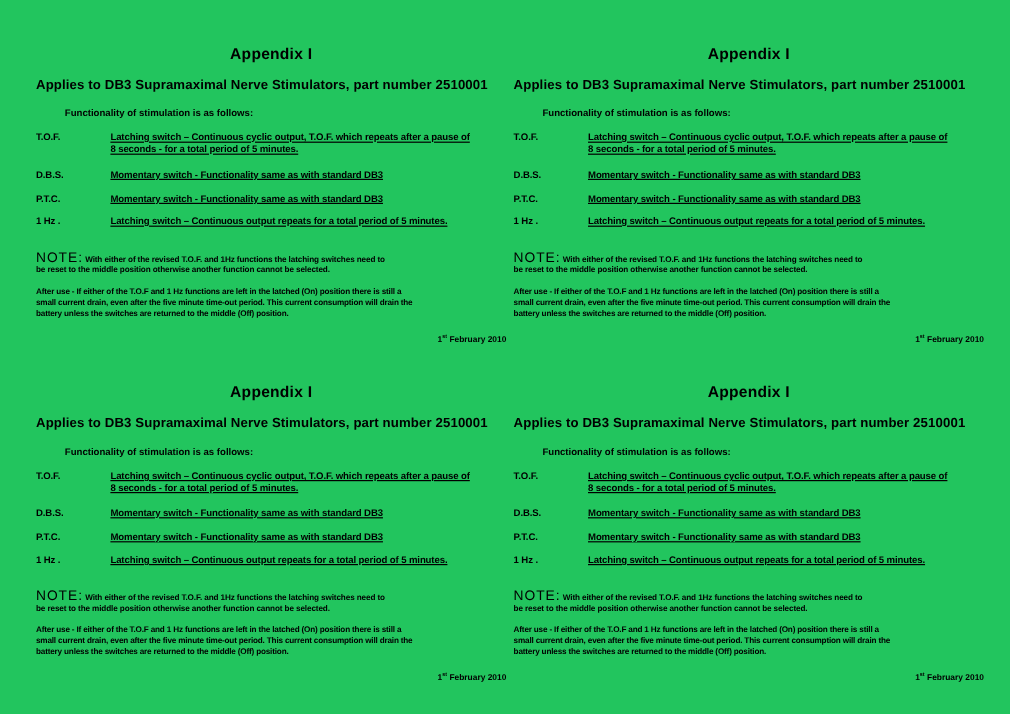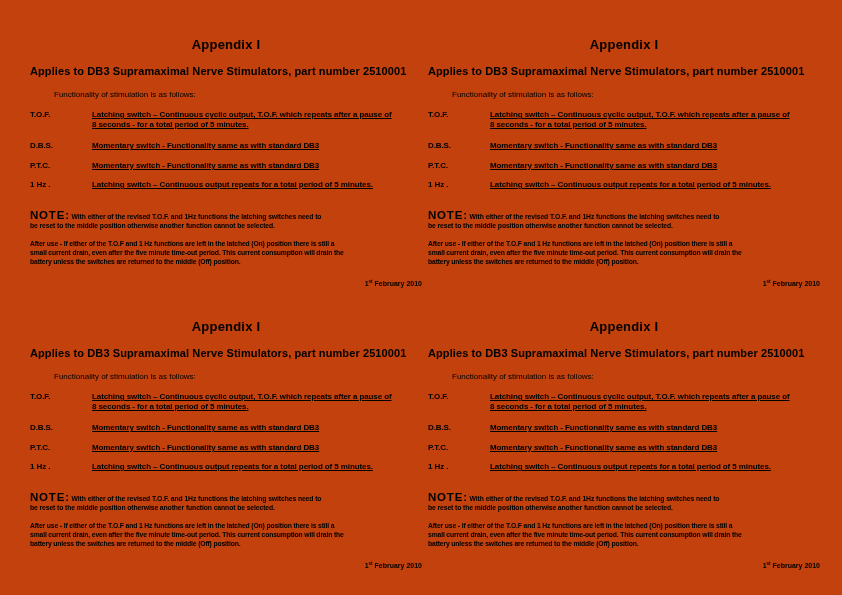--- a/index.html
+++ b/index.html
@@ -12,21 +12,21 @@
     background: #ffffff;
     position: relative;
     overflow: hidden;
     font-family: "Liberation Sans", sans-serif;
     color: #000000;
     -webkit-font-smoothing: antialiased;
   }
   .sheet {
     position: absolute;
     inset: 0;
-    background: #c2410c;
+    background: #22c55e;
   }
   .quadrant {
     position: absolute;
     width: 392px;
   }
   .q-tl { left: 30px;  top: 38px; }
   .q-tr { left: 428px; top: 38px; }
   .q-bl { left: 30px;  top: 320px; }
   .q-br { left: 428px; top: 320px; }
 
@@ -40,21 +40,21 @@
   }
   .applies {
     font-size: 11px;
     font-weight: 700;
     line-height: 10px;
     letter-spacing: 0.1px;
     margin: 0 0 14px 0;
   }
   .func-intro {
     font-size: 8px;
-    font-weight: 400;
+    font-weight: 700;
     line-height: 9px;
     margin: 0 0 11px 0;
     padding-left: 24px;
   }
   .func-row {
     display: flex;
     font-size: 8px;
     font-weight: 700;
     line-height: 9.5px;
     letter-spacing: -0.1px;
@@ -74,21 +74,21 @@
   .note {
     font-size: 6.8px;
     font-weight: 700;
     line-height: 9.5px;
     letter-spacing: -0.1px;
     white-space: pre-line;
     margin: 21px 0 8px 0;
   }
   .note-label {
     font-size: 11.5px;
-    font-weight: 700;
+    font-weight: 400;
     letter-spacing: 0.8px;
   }
   .after-use {
     font-size: 6.8px;
     font-weight: 700;
     line-height: 9.3px;
     letter-spacing: -0.15px;
     white-space: pre-line;
     margin: 0;
   }

